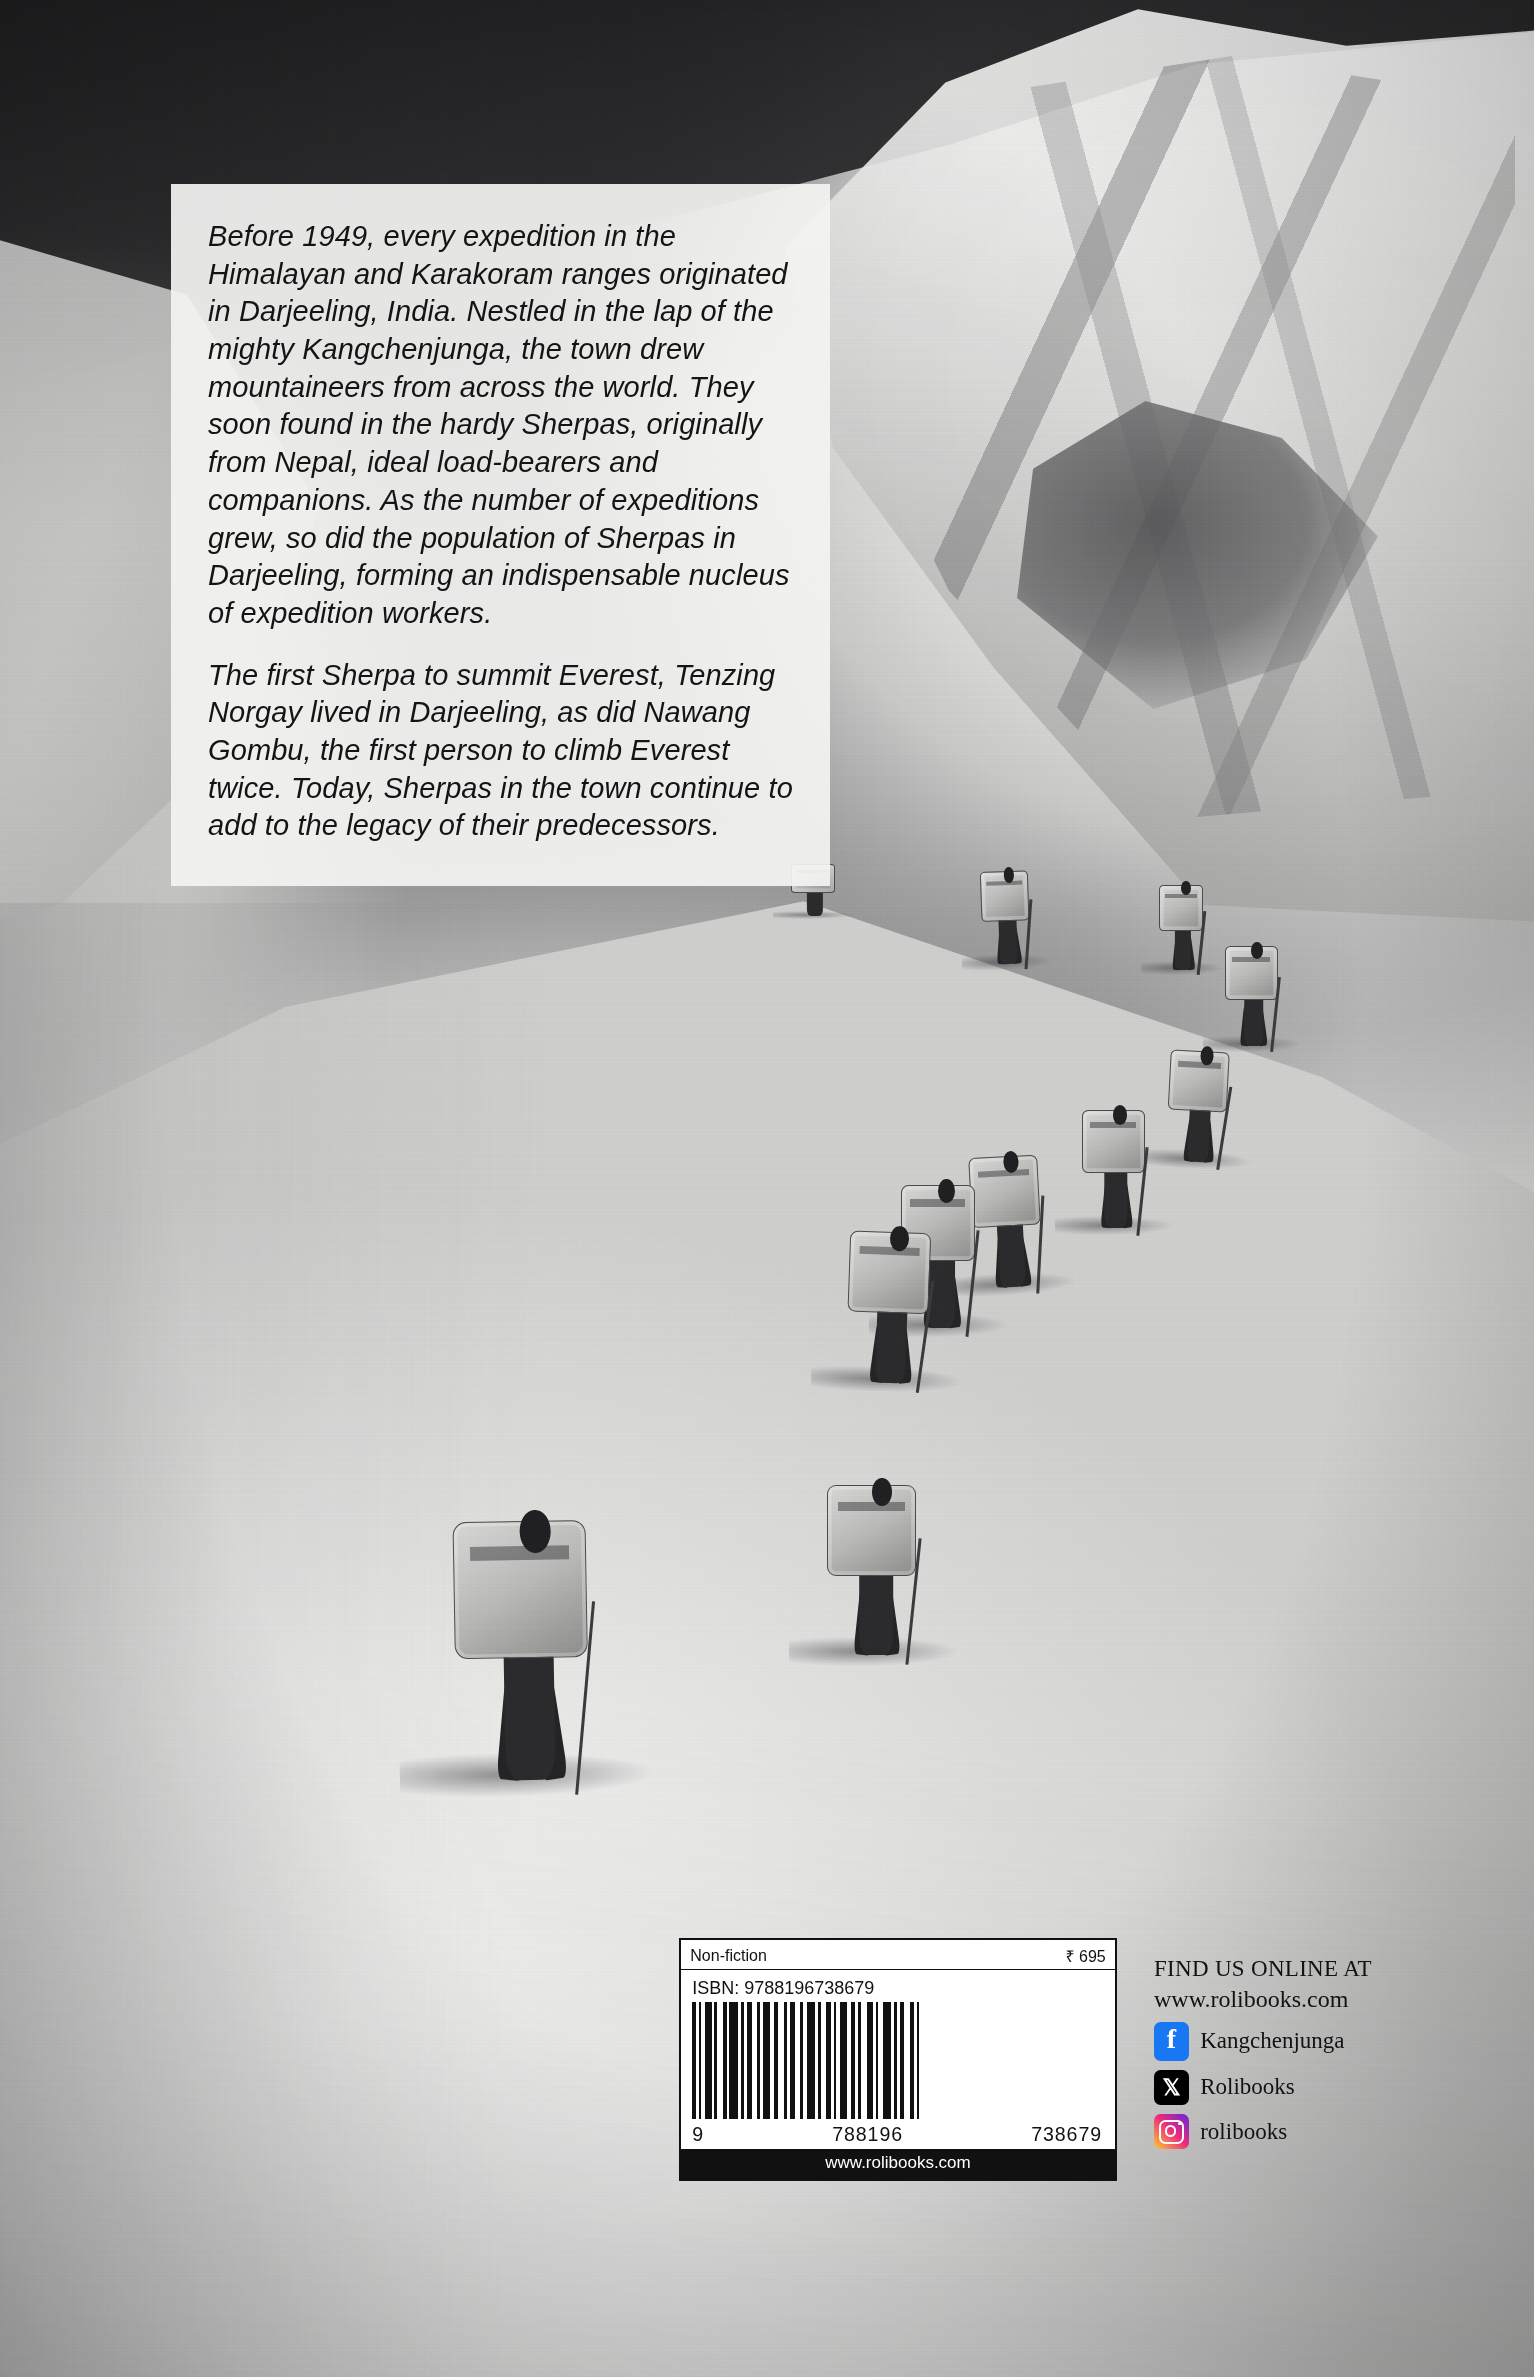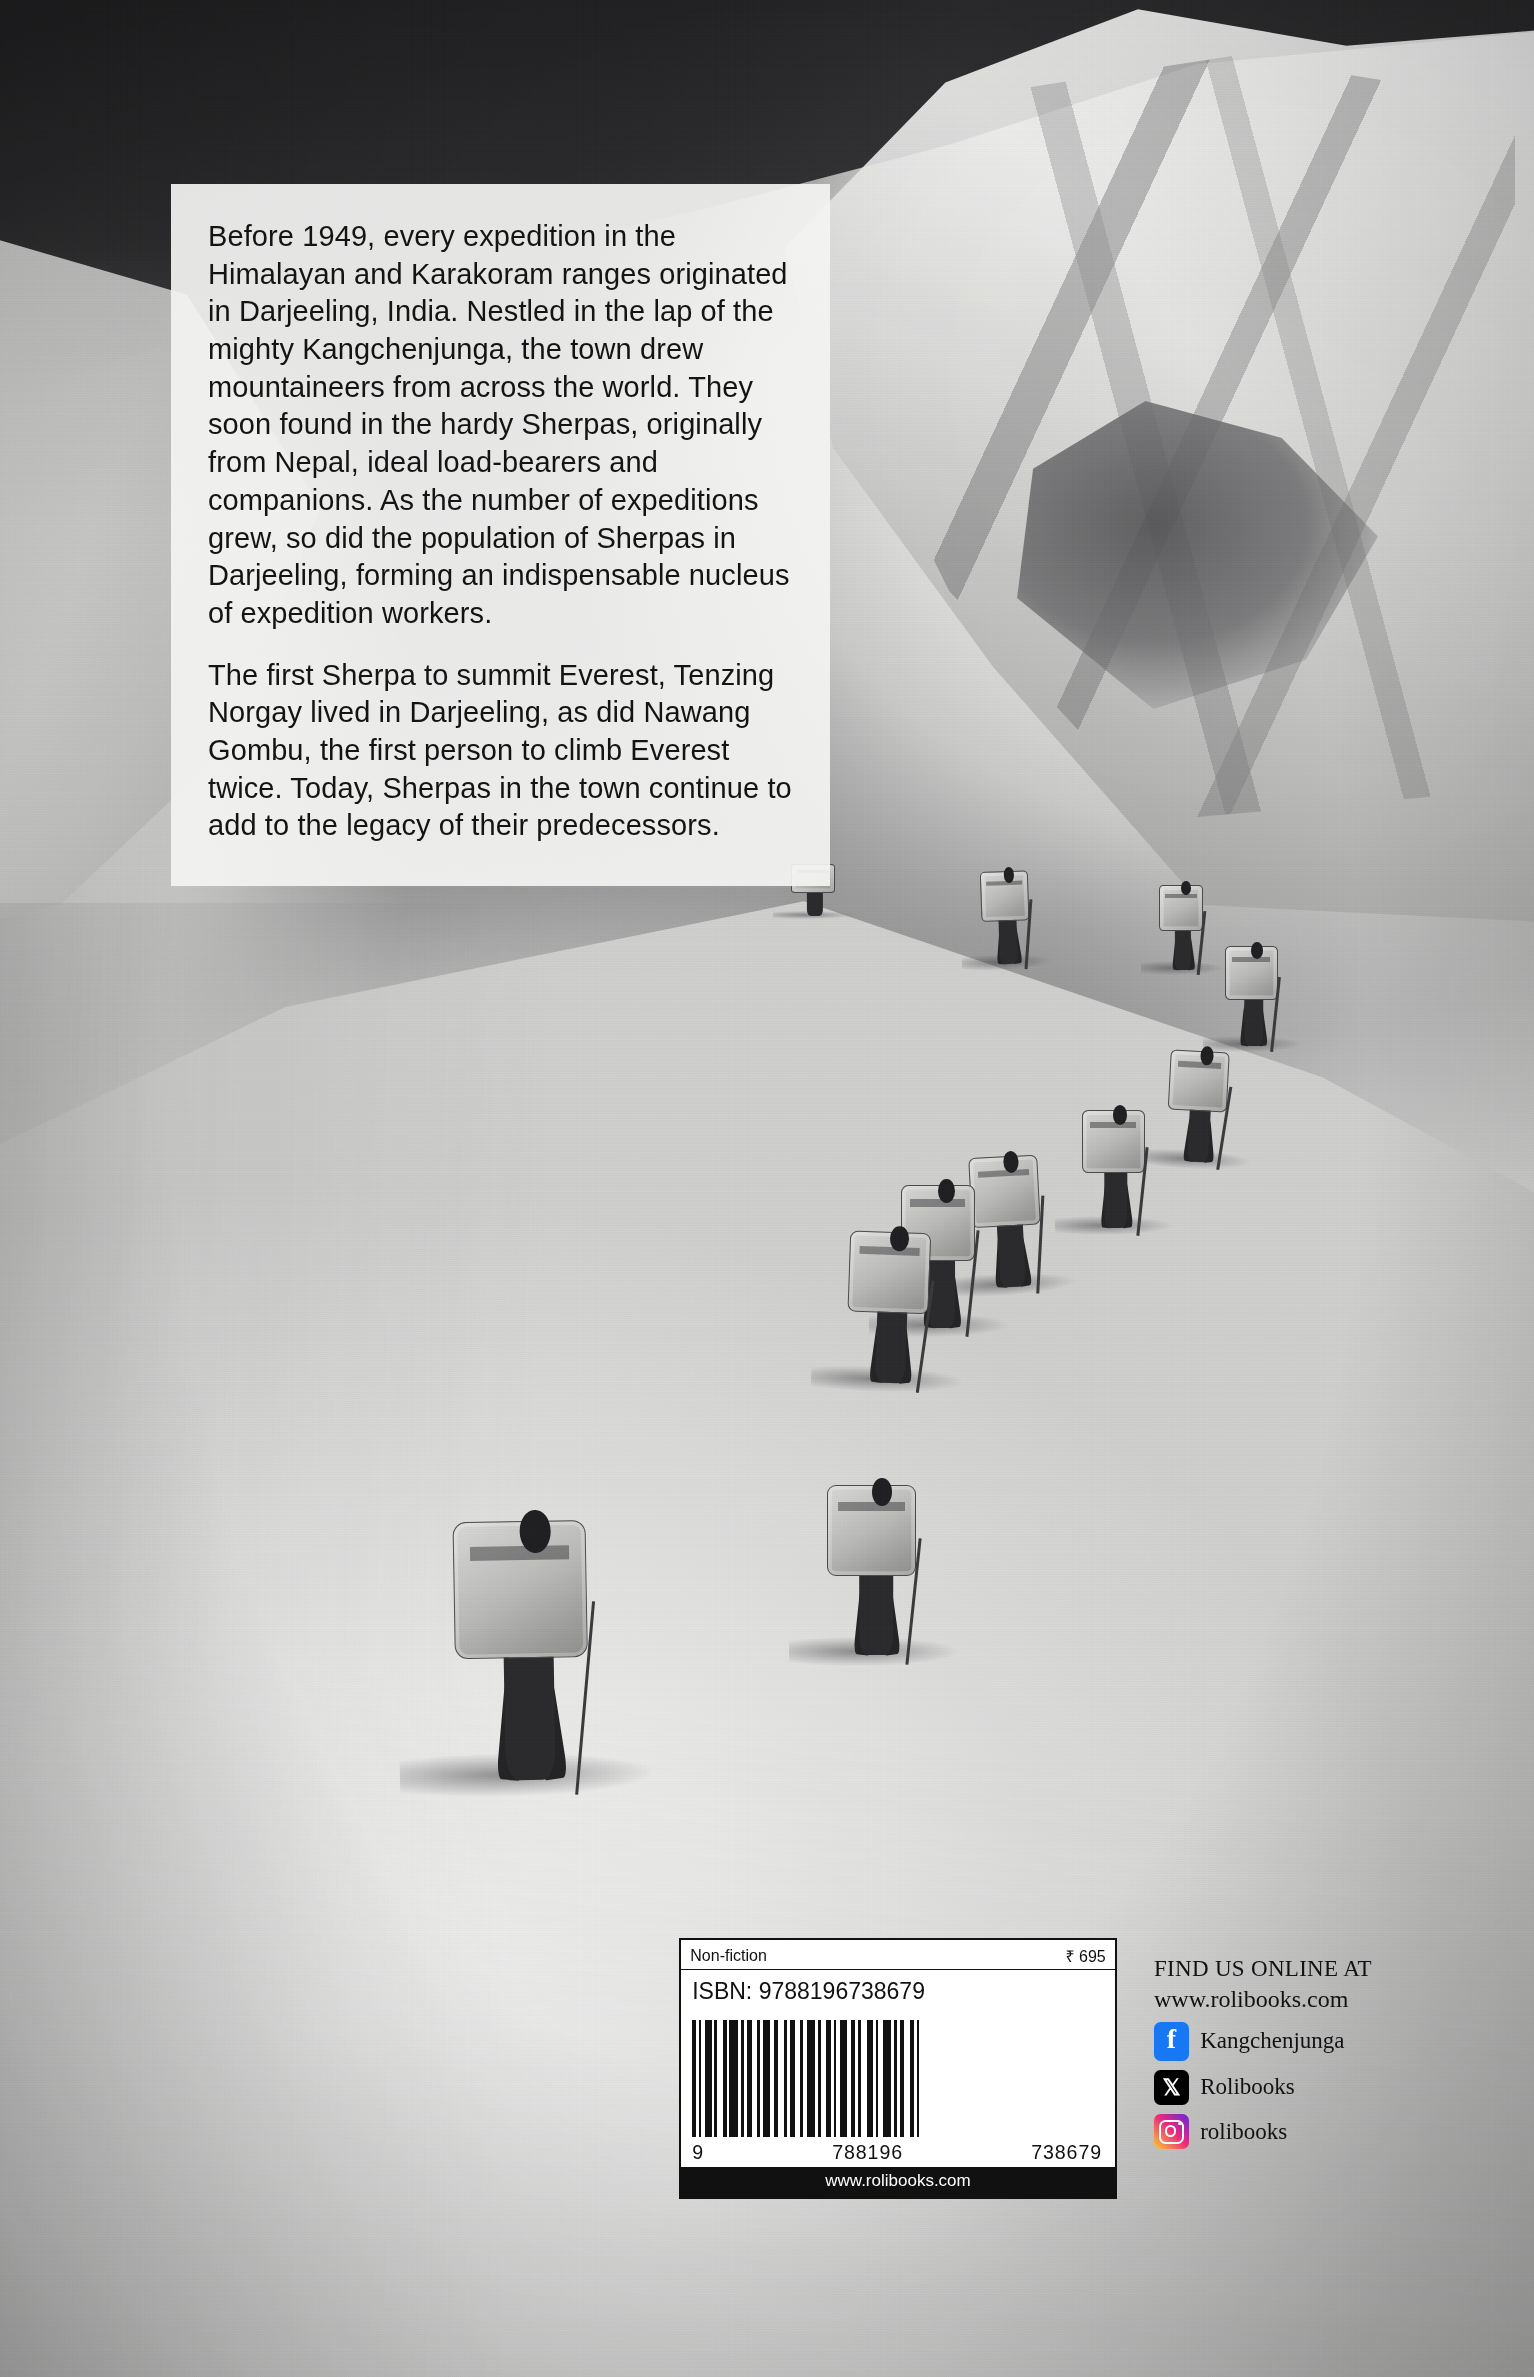--- a/index.html
+++ b/index.html
@@ -161,20 +161,21 @@
   }
 
   
   .text-panel {
     position: absolute;
     left: 171px; top: 184px;
     width: 585px;
     padding: 34px 37px 41px 37px;
     background: rgba(243,243,242,0.93);
     color: #141414;
+    font-style: italic;
   }
   .text-panel p {
     margin: 0 0 24px 0;
     font-size: 29px;
     line-height: 1.30;
     letter-spacing: 0.1px;
   }
   .text-panel p:last-child { margin-bottom: 0; }
 
   
@@ -196,23 +197,23 @@
   .bc-mid {
     display: flex;
     align-items: stretch;
   }
   .bc-left {
     flex: 1 1 auto;
     padding: 7.5px 9.3px 3.7px 11.2px;
     box-sizing: border-box;
   }
   .bc-isbn {
-    font-size: 23px;
+    font-size: 18px;
     color: #111;
-    margin-bottom: 15px;
+    margin-bottom: 3px;
     white-space: nowrap;
   }
   .bars {
     height: 117px;
     display: flex;
     align-items: flex-end;
     gap: 0;
   }
   .bars i {
     display: block;

